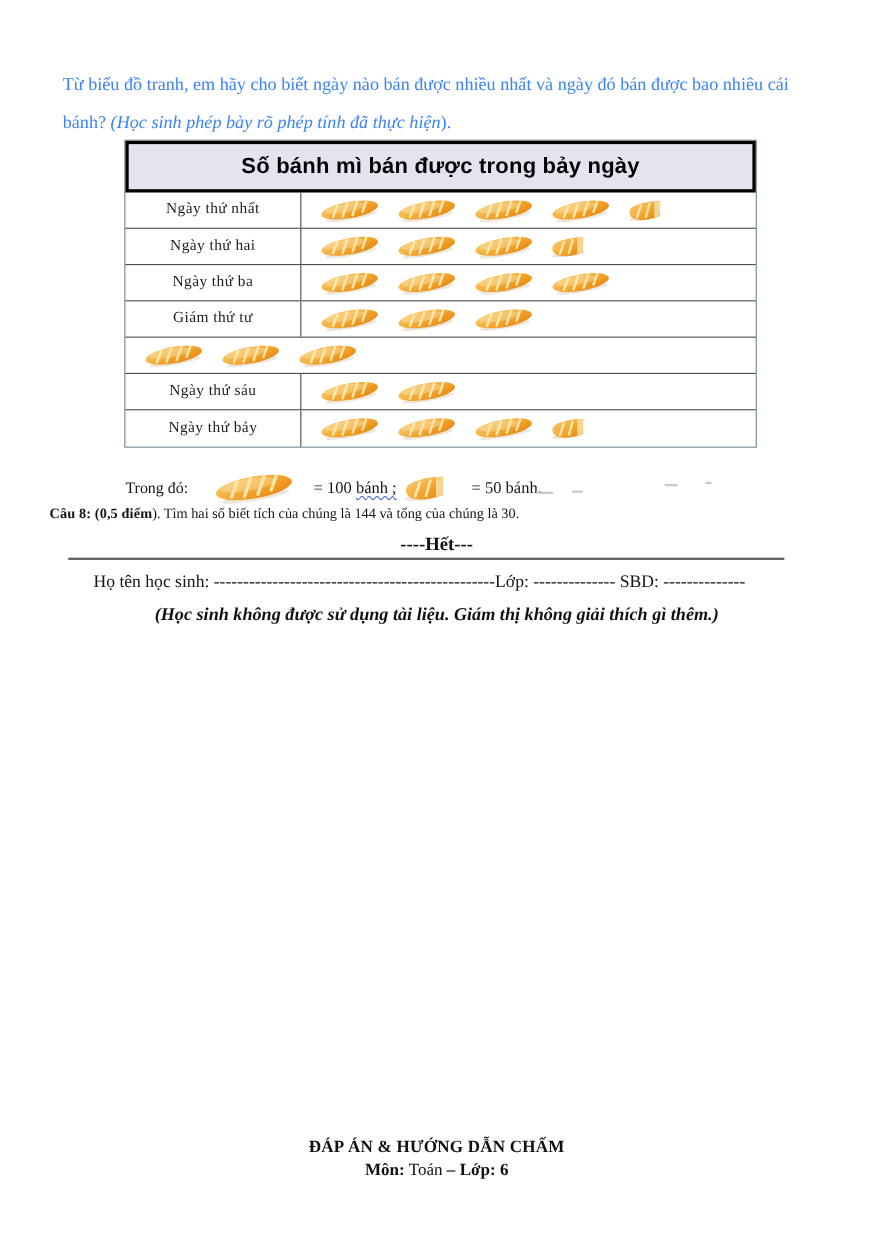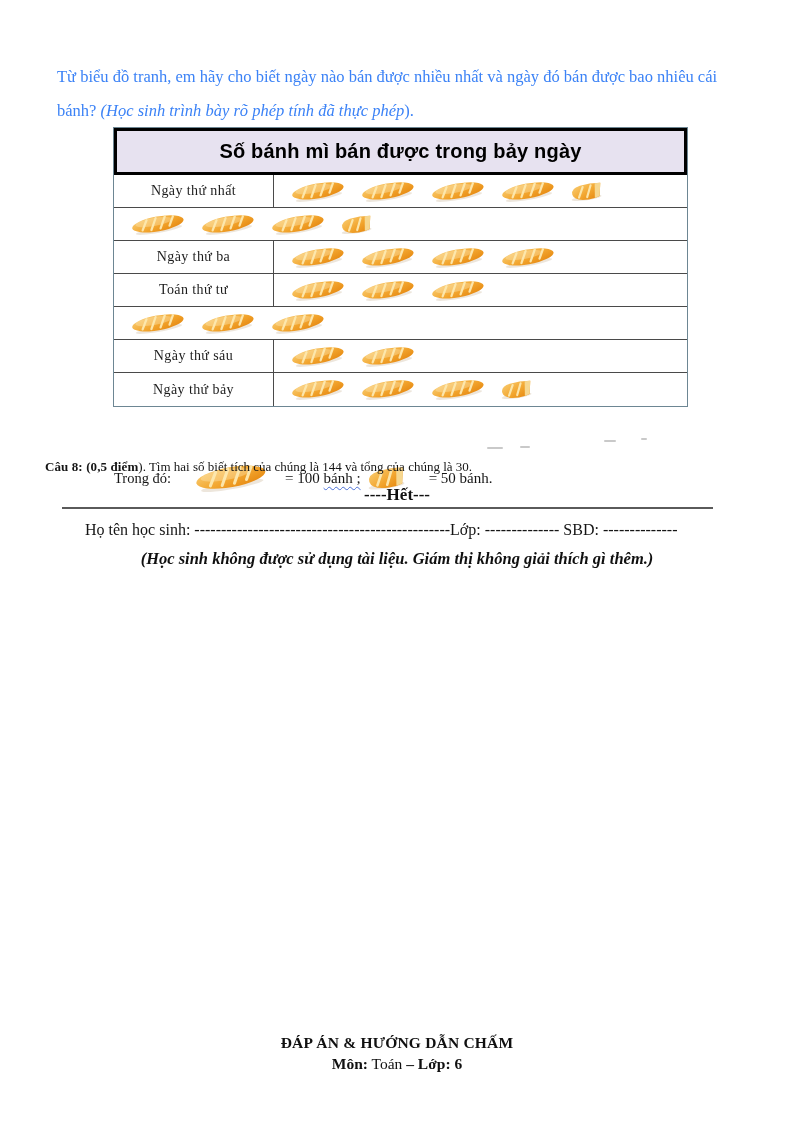--- a/index.html
+++ b/index.html
@@ -25,21 +25,21 @@
   }
   .pict-row{display:flex;height:33px;border-bottom:1px solid #4a4a4a;box-sizing:border-box;}
   .pict-row:last-child{border-bottom:none;}
   .pict-label{
     width:160px;box-sizing:border-box;border-right:1px solid #4a4a4a;
     display:flex;align-items:center;justify-content:center;
     font-size:14px;letter-spacing:.4px;color:#1c1c1c;
   }
   .pict-icons{flex:1;display:flex;align-items:center;padding-left:13px;gap:8px;}
   
-  .legend{position:absolute;left:114px;top:428px;height:32px;display:flex;align-items:center;font-size:14.5px;color:#151515;margin-top:34px;}
+  .legend{position:absolute;left:114px;top:428px;height:32px;display:flex;align-items:center;font-size:14.5px;color:#151515;}
   .legend .lg-bread{margin:0 6px 0 12px;}
   .legend .lg-half{margin:0 4px 0 2px;}
   .legend .eq{font-size:15px;}
   .wavy{
     text-decoration:underline;text-decoration-style:wavy;text-decoration-color:#4a6fd6;
     text-decoration-thickness:1px;text-underline-offset:3px;
   }
   .sp14{display:inline-block;width:14px;}
   .artifact{position:absolute;height:2px;background:#c9c9c9;border-radius:1px;}
   
@@ -87,21 +87,21 @@
         </g>
       </g>
     </symbol>
   </defs>
 </svg>
 
 <div class="page">
 
   <div class="q-intro">
     <span>Từ biểu đồ tranh, em hãy cho biết ngày nào bán được nhiều nhất và ngày đó bán được bao nhiêu cái</span><br>
-    <span>bánh? </span><span class="it">(Học sinh trình bày rõ phép tính đã thực phép</span><span>).</span>
+    <span>bánh? </span><span class="it">(Học sinh phép bày rõ phép tính đã thực hiện</span><span>).</span>
   </div>
 
   <div class="chart">
     <div class="chart-header">Số bánh mì bán được trong bảy ngày</div>
     <div>
         <div class="pict-row">
           <div class="pict-label">Ngày thứ nhất</div>
           <div class="pict-icons">
             <svg width="62" height="23">
               <use href="#bread-full"></use>
@@ -114,20 +114,21 @@
             </svg>
             <svg width="62" height="23">
               <use href="#bread-full"></use>
             </svg>
             <svg width="40" height="23">
               <use href="#bread-half"></use>
             </svg>
           </div>
         </div>
         <div class="pict-row">
+          <div class="pict-label">Ngày thứ hai</div>
           <div class="pict-icons">
             <svg width="62" height="23">
               <use href="#bread-full"></use>
             </svg>
             <svg width="62" height="23">
               <use href="#bread-full"></use>
             </svg>
             <svg width="62" height="23">
               <use href="#bread-full"></use>
             </svg>
@@ -147,21 +148,21 @@
             </svg>
             <svg width="62" height="23">
               <use href="#bread-full"></use>
             </svg>
             <svg width="62" height="23">
               <use href="#bread-full"></use>
             </svg>
           </div>
         </div>
         <div class="pict-row">
-          <div class="pict-label">Toán thứ tư</div>
+          <div class="pict-label">Giám thứ tư</div>
           <div class="pict-icons">
             <svg width="62" height="23">
               <use href="#bread-full"></use>
             </svg>
             <svg width="62" height="23">
               <use href="#bread-full"></use>
             </svg>
             <svg width="62" height="23">
               <use href="#bread-full"></use>
             </svg>

